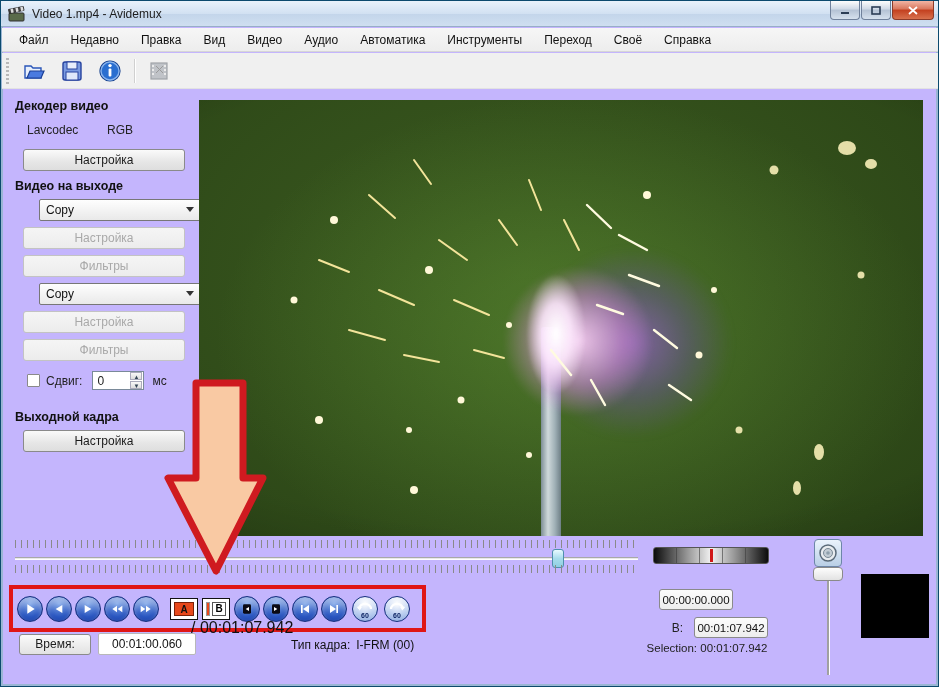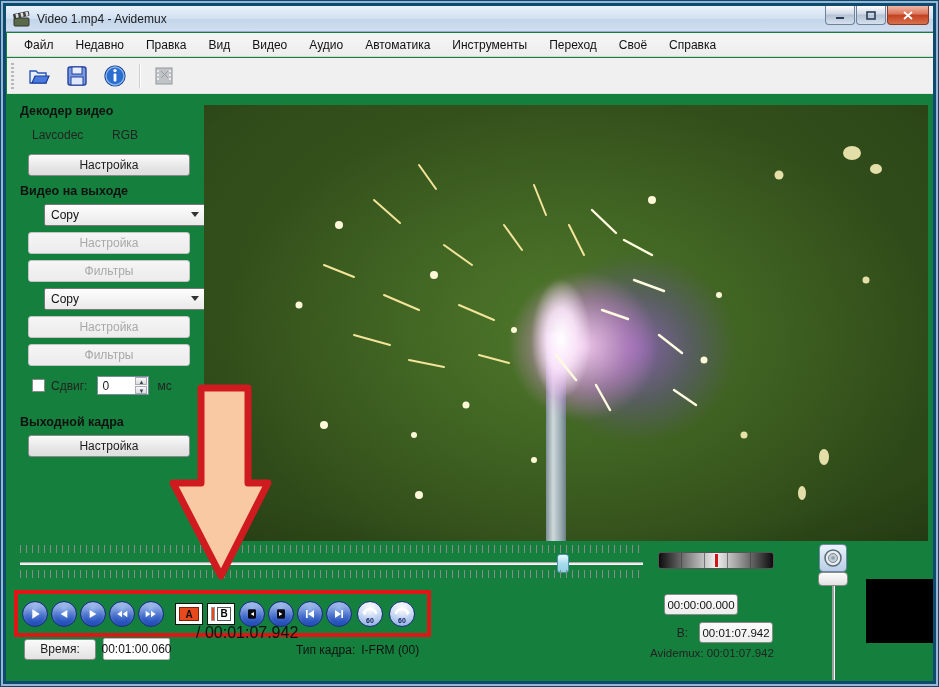--- a/index.html
+++ b/index.html
@@ -1,22 +1,22 @@
 <!DOCTYPE html>
 <html style="--red: #e01616; --arrow-fill: #f9c9a3; --arrow-stroke: #cf1a20; --blue-btn-b: #2a56c0;"><head>
 <meta charset="utf-8">
 <style>
   :root{
     --red:#e01616; --arrow-fill:#f9c9a3; --arrow-stroke:#cf1a20;
     --blue-btn-a:#7fa6e8; --blue-btn-b:#2a56c0; --blue-btn-c:#1b3da0;
   }
   *{box-sizing:border-box; margin:0; padding:0;}
   body{font-family:"Liberation Sans",sans-serif; background:#888;}
-  .win{position:relative; width:939px; height:687px; background:#15803d;
-       border:6px solid #0c4a6e; outline:2px solid #9ab6d4; outline-offset:-3px; overflow:hidden;}
+  .win{position:relative; width:939px; height:687px; background:#c4b5fd;
+       border:1px solid #0c4a6e; outline:2px solid #9ab6d4; outline-offset:-3px; overflow:hidden;}
   
   .titlebar{position:absolute; left:0; top:0; width:100%; height:26px;
     background:linear-gradient(180deg,#e9f2fb 0%,#d2e1f2 50%,#c3d5ea 51%,#cfdff0 100%);
     border-bottom:1px solid #98aec8; display:flex; align-items:center;}
   .app-icon{width:18px; height:16px; margin:0 6px 0 7px;}
   .title-text{font-size:12px; color:#1c1c1c;}
   .winbtns{position:absolute; right:4px; top:0; display:flex;}
   .wb{width:30px; height:19px; border:1px solid #70819b; border-top:none; display:flex;
       align-items:center; justify-content:center;
       background:linear-gradient(180deg,#fdfdfd,#cfd9e6 45%,#b4c2d4 50%,#d6e1ee);
@@ -111,21 +111,21 @@
   .volbtn{position:absolute; left:813px; top:538px; width:28px; height:28px; border:1px solid #6d86a8;
     border-radius:4px; background:linear-gradient(180deg,#eaf3fc,#b9cfe6); display:flex; align-items:center; justify-content:center; cursor:pointer;}
   .voltrack{position:absolute; left:826px; top:580px; width:2px; height:94px; background:#a0a0a0; box-shadow:1px 0 0 #fff;}
   .volthumb{position:absolute; left:812px; top:566px; width:30px; height:14px; border:1px solid #8a8a8a;
     border-radius:4px; background:linear-gradient(180deg,#fdfdfd,#e2e2e2); cursor:grab;}
   .meterbox{position:absolute; left:860px; top:573px; width:68px; height:64px; background:#000;}
   
   .time-btn{position:absolute; left:18px; top:633px; width:72px; height:21px; font-size:12px; color:#1c1c1c;
     background:linear-gradient(180deg,#fafafa,#e2e2e2); border:1px solid #8a8a8a; border-radius:3px;
     text-align:center; line-height:19px; cursor:pointer;}
-  .time-field{position:absolute; left:97px; top:632px; width:67px; height:22px; background:#fff;
+  .time-field{position:absolute; left:97px; top:632px; width:98px; height:22px; background:#fff;
     border:1px solid #b8b8b8; border-radius:2px; font-size:12px; color:#111;
     display:flex; align-items:center; justify-content:center;}
   .total-time{position:absolute; left:190px; top:618px; font-size:16px; color:#111;}
   .frame-type{position:absolute; left:290px; top:637px; font-size:12px; color:#111;}
   .frame-type b{font-weight:normal; margin-left:6px;}
   
   .overlay{position:absolute; inset:0; pointer-events:none;}
 </style>
 </head>
 <body>
@@ -398,21 +398,21 @@
   </div>
 
   <span class="ab-label" style="left:660px; top:592px">A:</span>
   <div class="ab-field" style="left:658px; top:588px">
       <span>00:00:00.000</span>
     </div>
   <span class="ab-label" style="left:660px; top:620px">B:</span>
   <div class="ab-field" style="left:693px; top:616px">
       <span>00:01:07.942</span>
     </div>
-  <div class="sel-text">Avidemux: 00:01:07.942</div>
+  <div class="sel-text">Selection: 00:01:07.942</div>
 
   <div class="volbtn">
     <svg width="20" height="20" viewBox="0 0 20 20">
       <circle cx="10" cy="10" r="8" fill="#e8ecef" stroke="#5a6a78" stroke-width="1.5"></circle>
       <circle cx="10" cy="10" r="4.5" fill="#c2ccd4" stroke="#7a8a96" stroke-width="1"></circle>
       <circle cx="10" cy="10" r="1.8" fill="#8fa0ac"></circle>
     </svg>
   </div>
   <div class="voltrack"></div>
   <div class="volthumb"></div>

